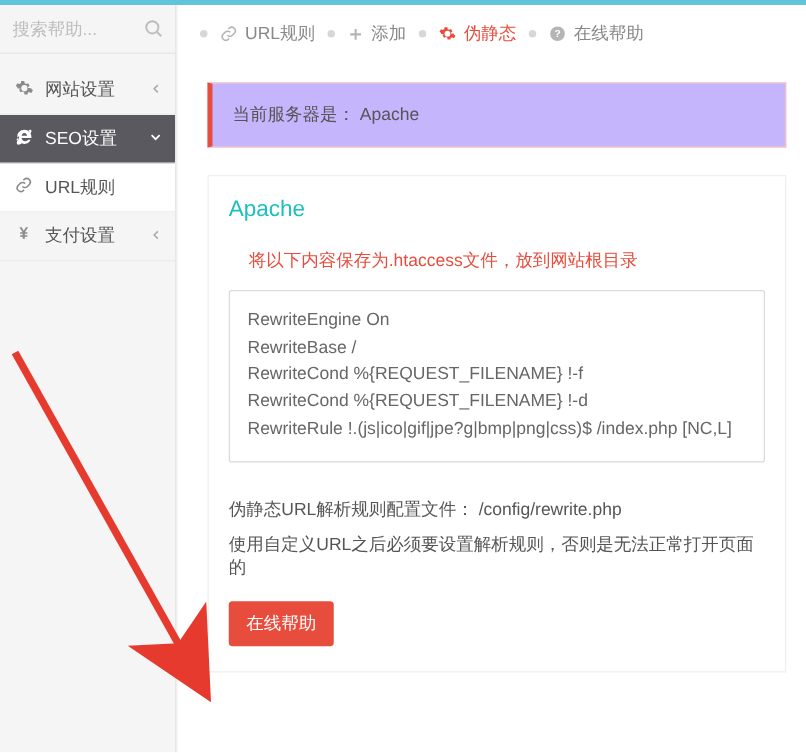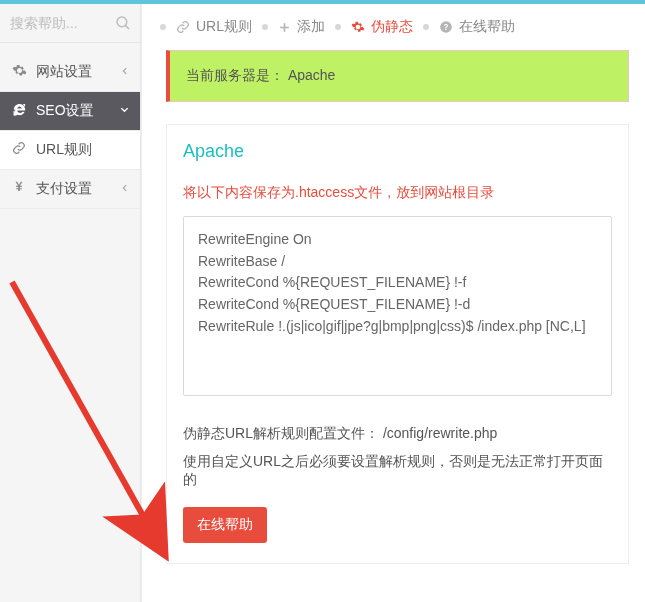--- a/index.html
+++ b/index.html
@@ -21,25 +21,25 @@
   .menu li.sub{padding-left:10px}
   .menu li.subactive{background:#fff}
   
   .main{flex:1;padding:10px 0 0 14px;overflow:hidden;border-left:1px solid #eee}
   .tabs{display:flex;align-items:center;gap:10px;padding:4px 0 14px 4px;color:#888}
   .tab{display:flex;align-items:center;gap:6px;color:#888;cursor:pointer}
   .tab .ti{color:#b5b5b5;display:inline-flex}
   .tab.active{color:#e74c3c}
   .tab.active .ti{color:#e74c3c}
   .sep{width:6px;height:6px;border-radius:50%;background:#d7d7d7}
-  .alert{margin:0 16px 22px 10px;border:1px solid #f3c3c3;border-left:4px solid #e74c3c;background:#bef264;padding:16px 16px;color:#555}
+  .alert{margin:16px 16px 22px 10px;border:1px solid #f3c3c3;border-left:4px solid #e74c3c;background:#c4b5fd;padding:16px 16px;color:#555}
   .card{margin:0 16px 0 10px;border:1px solid #eee;border-top:1px solid #eee;padding:16px 16px 20px}
   .card h3{margin:0 0 22px 0;font-weight:400;font-size:18px;color:#1cbfbf}
-  .red{color:#e74c3c;margin:0 0 14px 0}
-  .codebox{width:100%;height:180px;border:1px solid #d9d9d9;border-radius:2px;padding:12px 14px;font-family:inherit;font-size:14px;color:#666;resize:none;line-height:1.55;outline:none}
+  .red{color:#e74c3c;margin:0 0 14px 16px}
+  .codebox{width:100%;height:138px;border:1px solid #d9d9d9;border-radius:2px;padding:12px 14px;font-family:inherit;font-size:14px;color:#666;resize:none;line-height:1.55;outline:none}
   .cfg{margin:26px 0 10px;color:#555}
   .note{margin:0 0 18px;color:#555}
   .btn{display:inline-block;background:#e74c3c;color:#fff;border:none;border-radius:3px;padding:9px 14px;font-size:14px;cursor:pointer}
   
   .arrow{position:absolute;left:2px;top:272px;pointer-events:none}
 </style>
 </head>
 <body>
 
 <div class="app">

